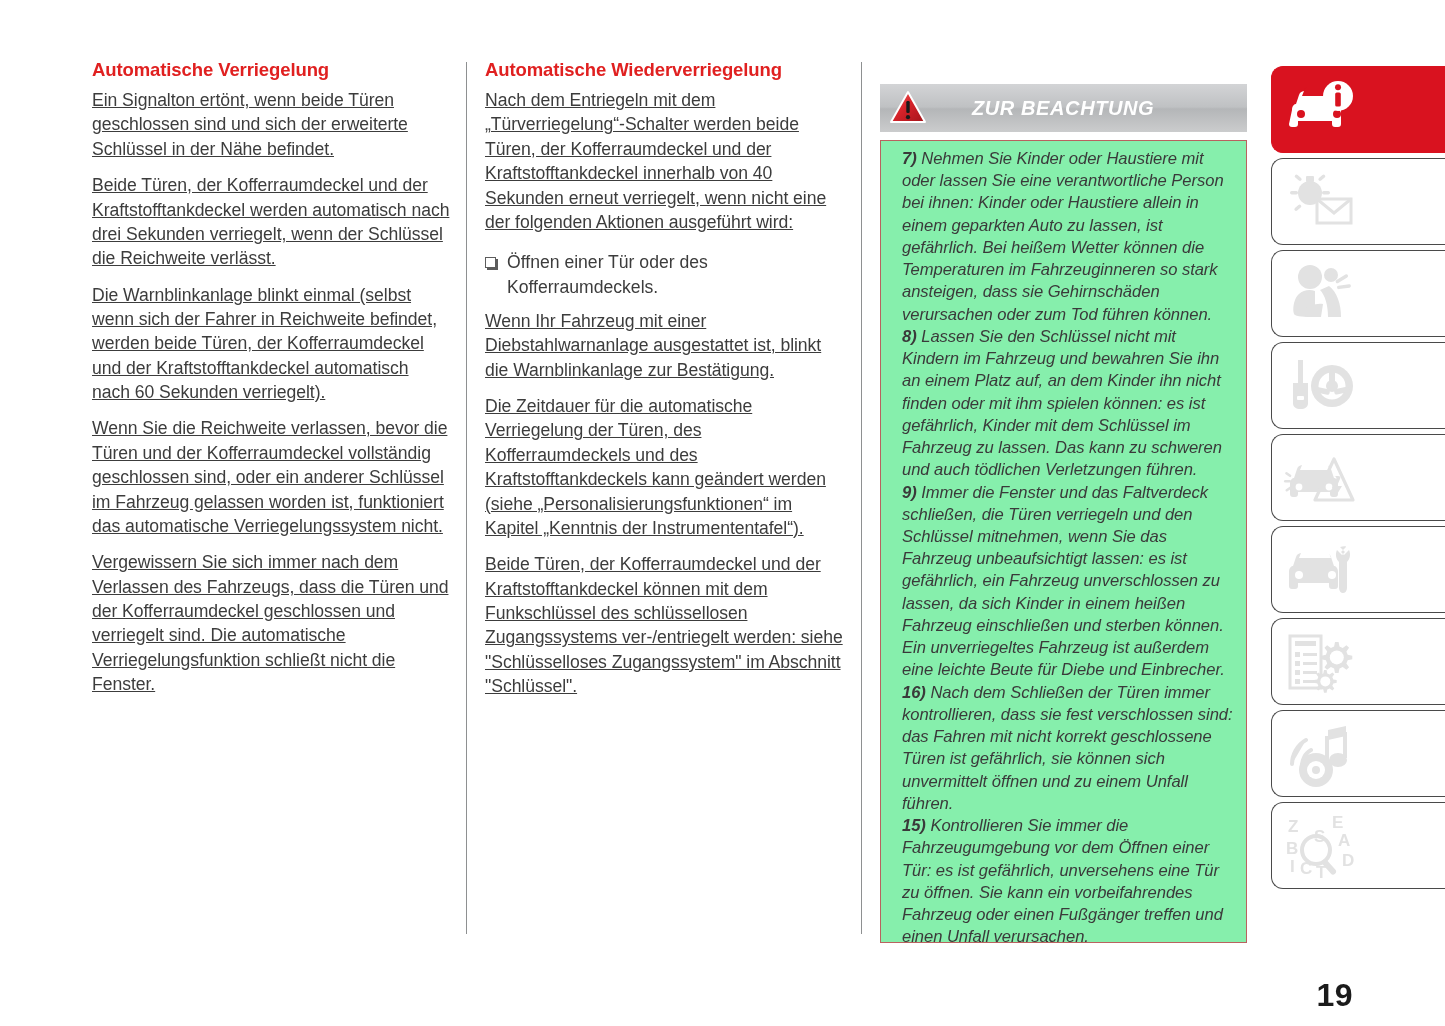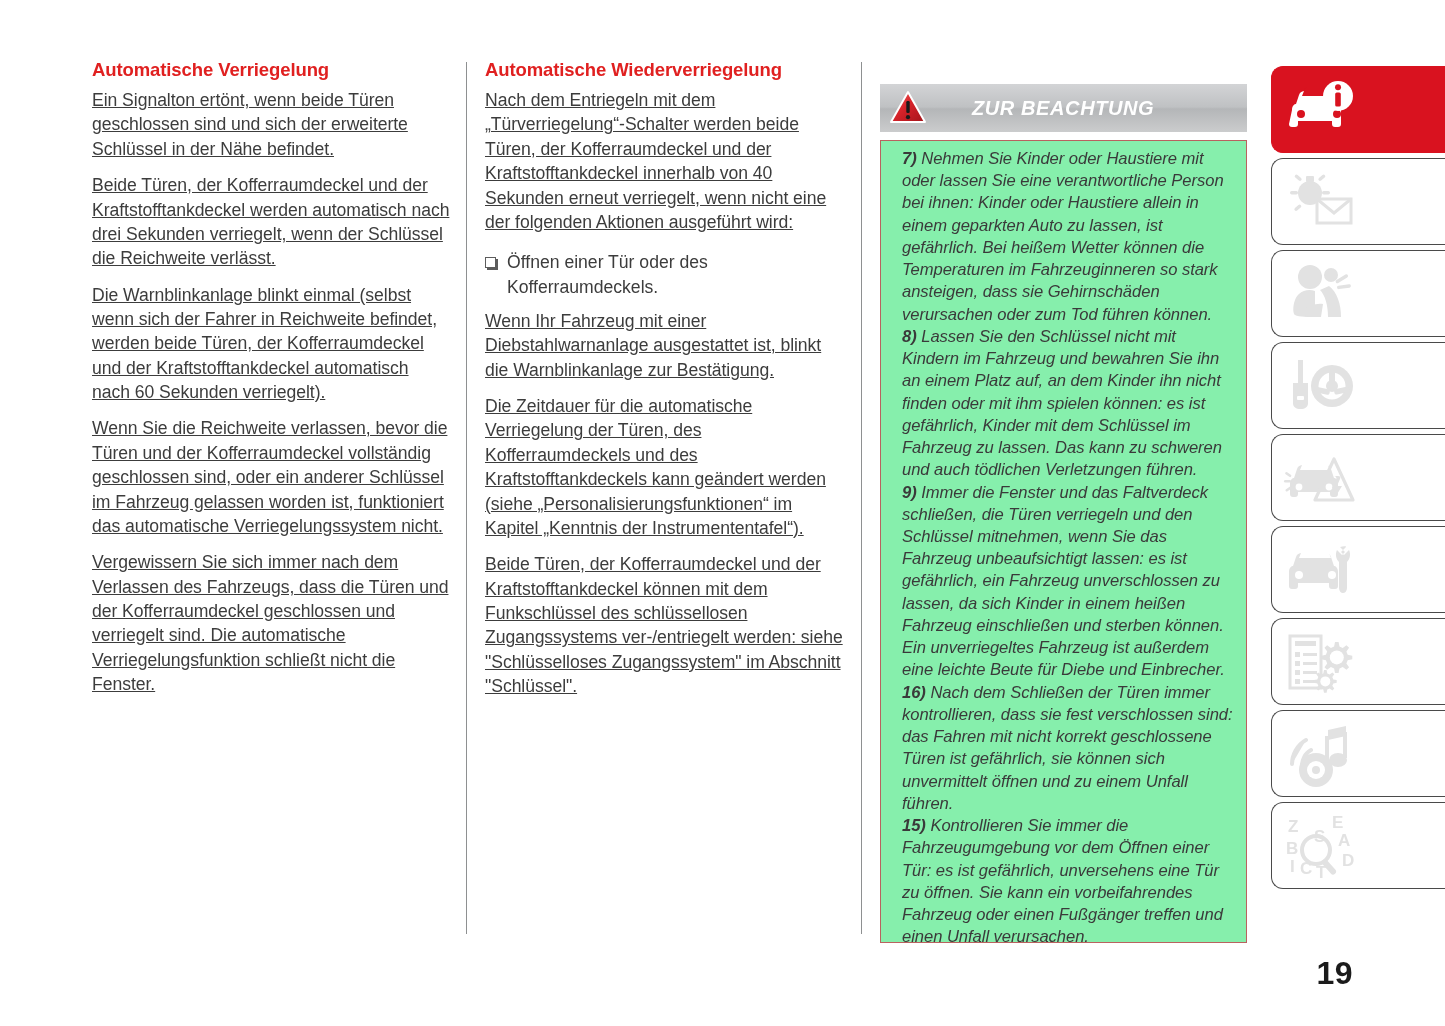--- a/index.html
+++ b/index.html
@@ -169,21 +169,21 @@
     top: 7px;
     width: 74px;
     height: 72px;
   }
   .ico-gray { fill: #e2e2e2; }
   .ico-white { fill: #ffffff; }
 
   .page-num {
     position: absolute;
     right: 92px;
-    bottom: 34px;
+    bottom: 12px;
     color: #1b1b1b;
     font-size: 32px;
     font-weight: bold;
     letter-spacing: 0.5px;
   }
 </style>
 </head>
 <body>
 
 <div class="page">

